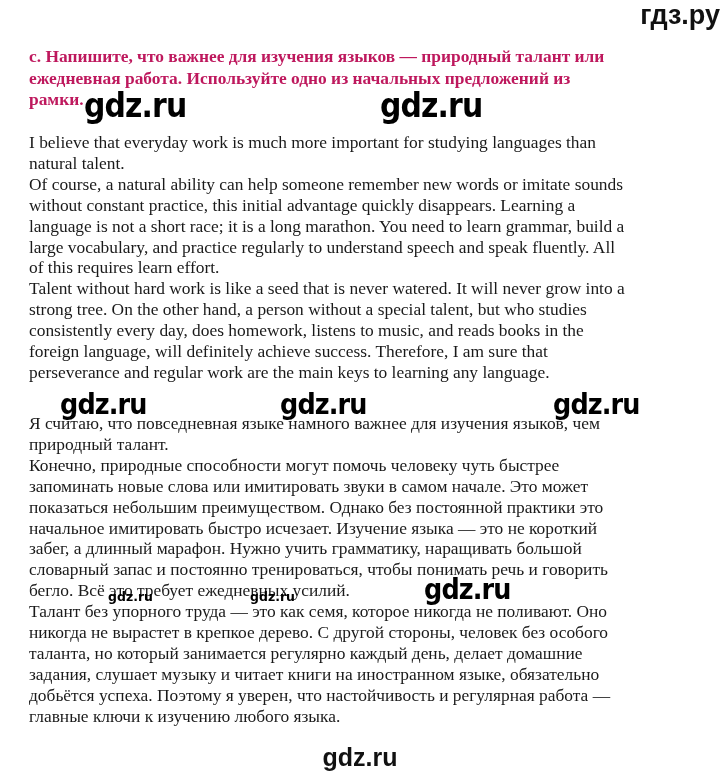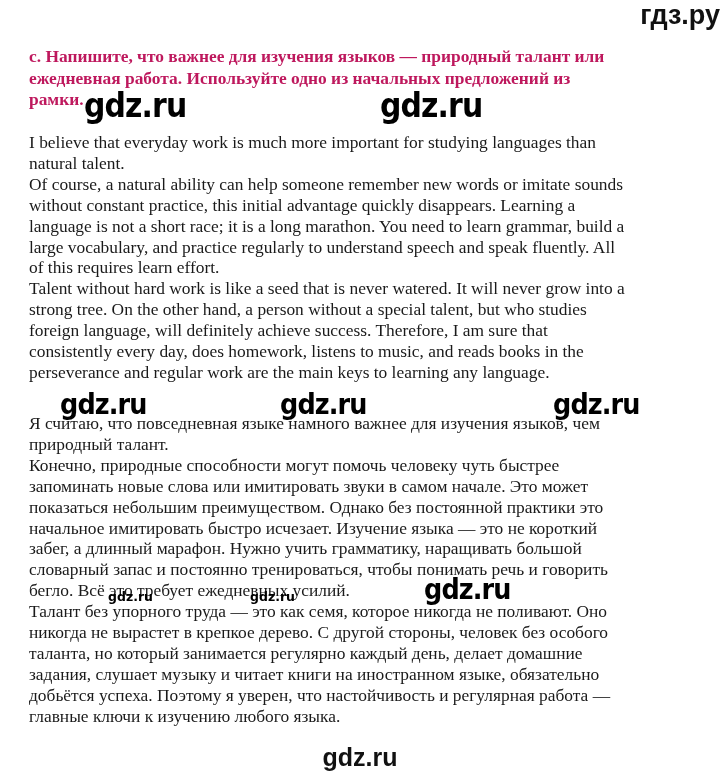--- a/index.html
+++ b/index.html
@@ -98,22 +98,22 @@
 <div class="essay" id="essay-en">
   <span class="line">I believe that everyday work is much more important for studying languages than</span>
   <span class="line">natural talent.</span>
   <span class="line">Of course, a natural ability can help someone remember new words or imitate sounds</span>
   <span class="line">without constant practice, this initial advantage quickly disappears. Learning a</span>
   <span class="line">language is not a short race; it is a long marathon. You need to learn grammar, build a</span>
   <span class="line">large vocabulary, and practice regularly to understand speech and speak fluently. All</span>
   <span class="line">of this requires learn effort.</span>
   <span class="line">Talent without hard work is like a seed that is never watered. It will never grow into a</span>
   <span class="line">strong tree. On the other hand, a person without a special talent, but who studies</span>
+  <span class="line">consistently every day, does homework, listens to music, and reads books in the</span>
   <span class="line">foreign language, will definitely achieve success. Therefore, I am sure that</span>
-  <span class="line">consistently every day, does homework, listens to music, and reads books in the</span>
   <span class="line">perseverance and regular work are the main keys to learning any language.</span>
 </div>
 
 <div class="essay" id="essay-ru">
   <span class="line">Я считаю, что повседневная языке намного важнее для изучения языков, чем</span>
   <span class="line">природный талант.</span>
   <span class="line">Конечно, природные способности могут помочь человеку чуть быстрее</span>
   <span class="line">запоминать новые слова или имитировать звуки в самом начале. Это может</span>
   <span class="line">показаться небольшим преимуществом. Однако без постоянной практики это</span>
   <span class="line">начальное имитировать быстро исчезает. Изучение языка — это не короткий</span>

